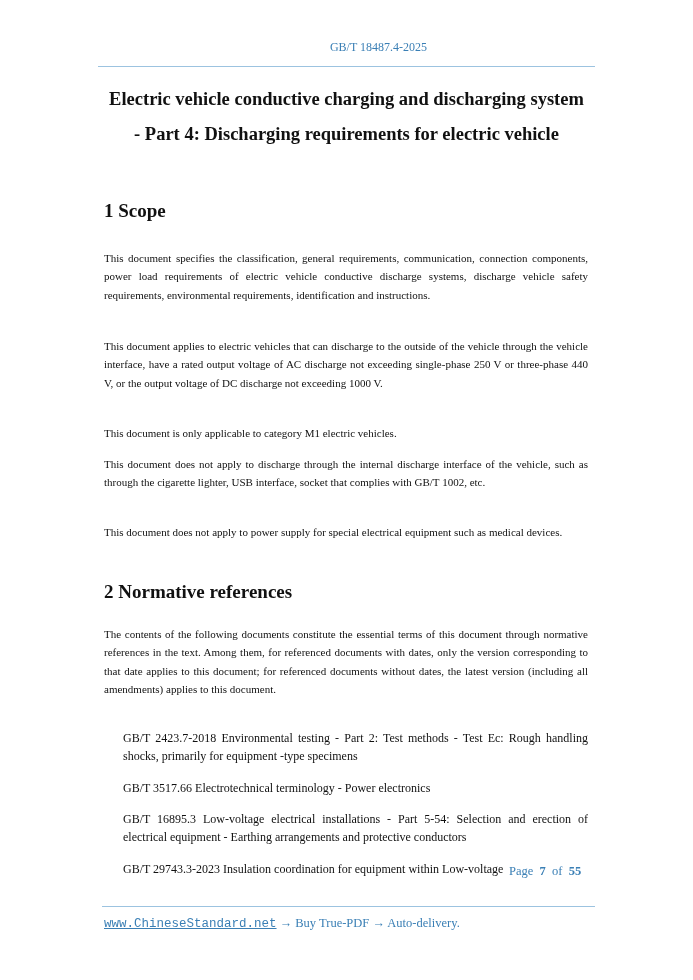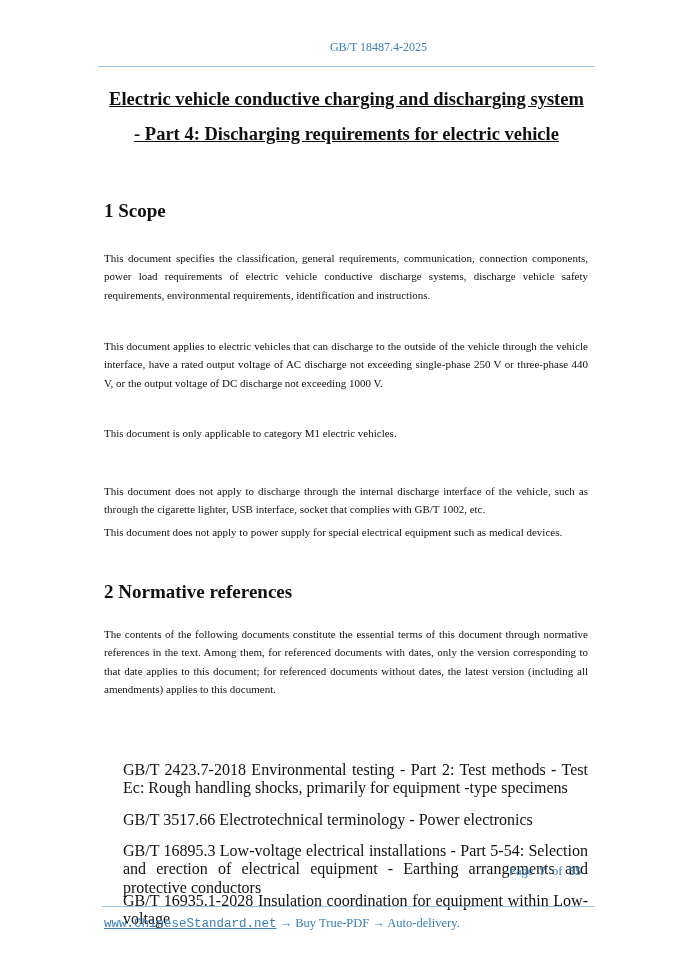--- a/index.html
+++ b/index.html
@@ -2,28 +2,28 @@
 <html><head>
 <meta charset="utf-8">
 <style>
   html, body { margin: 0; padding: 0; background: #ffffff; }
   body { width: 693px; height: 980px; position: relative; overflow: hidden;
          font-family: "Liberation Serif", "DejaVu Serif", serif; color: #111; }
   .header { position: absolute; top: 40px; left: 0; width: 693px; text-align: center;
             font-size: 12px; color: #3a7fb5; margin-left: 32px; }
   .header-rule { position: absolute; top: 66px; left: 98px; width: 497px; height: 1px; background: #9cc3e0; }
   .title { position: absolute; left: 0; width: 693px; text-align: center; font-weight: bold;
-           font-size: 18.5px; color: #111; text-decoration: underline; }
+           font-size: 18.5px; color: #111; }
   .t1 { top: 89px; }
   .t2 { top: 124px; }
   .h { position: absolute; left: 104px; font-weight: bold; font-size: 19px; color: #111; }
   .p { position: absolute; left: 104px; width: 484px; font-size: 11px; line-height: 18.3px;
        text-align: justify; color: #111; }
-  .ref { position: absolute; left: 123px; width: 465px; font-size: 16px; line-height: 18.3px;
-         text-align: justify; color: #111; margin-top: 32px; }
+  .ref { position: absolute; left: 123px; width: 465px; font-size: 12px; line-height: 18.3px;
+         text-align: justify; color: #111; }
   .footer-rule { position: absolute; top: 906px; left: 102px; width: 493px; height: 1px; background: #9cc3e0; }
   .footer-left { position: absolute; top: 916px; left: 104px; font-size: 12.5px; color: #3a7fb5; }
   .footer-left .link { text-decoration: underline; color: #3a7fb5; cursor: pointer; font-family: Liberation Mono, monospace; }
   .footer-right { position: absolute; top: 864px; left: 509px; font-size: 12.5px; color: #3a7fb5; }
   .footer-right b { font-weight: bold; }
 </style>
 </head>
 <body>
 
 <div>
@@ -32,31 +32,31 @@
 </div>
 
 <div class="title t1">Electric vehicle conductive charging and discharging system</div>
 <div class="title t2">- Part 4: Discharging requirements for electric vehicle</div>
 
 <div class="h" style="top:200px">1 Scope</div>
 
 <div class="p" style="top:249px">This document specifies the classification, general requirements, communication, connection components, power load requirements of electric vehicle conductive discharge systems, discharge vehicle safety requirements, environmental requirements, identification and instructions.</div>
 <div class="p" style="top:337px">This document applies to electric vehicles that can discharge to the outside of the vehicle through the vehicle interface, have a rated output voltage of AC discharge not exceeding single-phase 250 V or three-phase 440 V, or the output voltage of DC discharge not exceeding 1000 V.</div>
 <div class="p" style="top:424px">This document is only applicable to category M1 electric vehicles.</div>
-<div class="p" style="top:482px">This document does not apply to discharge through the internal discharge interface of the vehicle, such as through the cigarette lighter, USB interface, socket that complies with GB/T 1002, etc.</div>
+<div class="p" style="top:455px">This document does not apply to discharge through the internal discharge interface of the vehicle, such as through the cigarette lighter, USB interface, socket that complies with GB/T 1002, etc.</div>
 <div class="p" style="top:523px">This document does not apply to power supply for special electrical equipment such as medical devices.</div>
 
 <div class="h" style="top:581px">2 Normative references</div>
 
 <div class="p" style="top:625px">The contents of the following documents constitute the essential terms of this document through normative references in the text. Among them, for referenced documents with dates, only the version corresponding to that date applies to this document; for referenced documents without dates, the latest version (including all amendments) applies to this document.</div>
 
 <div class="ref" style="top:729px">GB/T 2423.7-2018 Environmental testing - Part 2: Test methods - Test Ec: Rough handling shocks, primarily for equipment -type specimens</div>
 <div class="ref" style="top:779px">GB/T 3517.66 Electrotechnical terminology - Power electronics</div>
 <div class="ref" style="top:810px">GB/T 16895.3 Low-voltage electrical installations - Part 5-54: Selection and erection of electrical equipment - Earthing arrangements and protective conductors</div>
-<div class="ref" style="top:860px">GB/T 16935.1-2028 Insulation coordination for equipment within Low-voltage</div>
+<div class="ref" style="top:860px">GB/T 29743.3-2023 Insulation coordination for equipment within Low-voltage</div>
 
 <div>
   <div class="footer-rule"></div>
   <div class="footer-left">
     <span class="link">www.ChineseStandard.net</span>
     <span>→</span>
     <span>Buy True-PDF</span>
     <span>→</span>
     <span>Auto-delivery.</span>
   </div>

